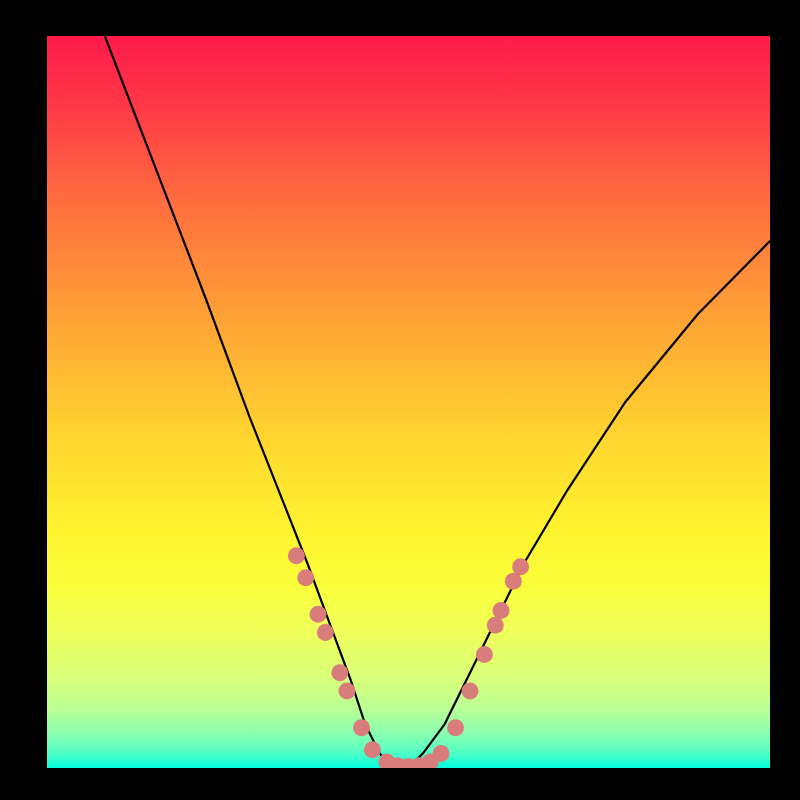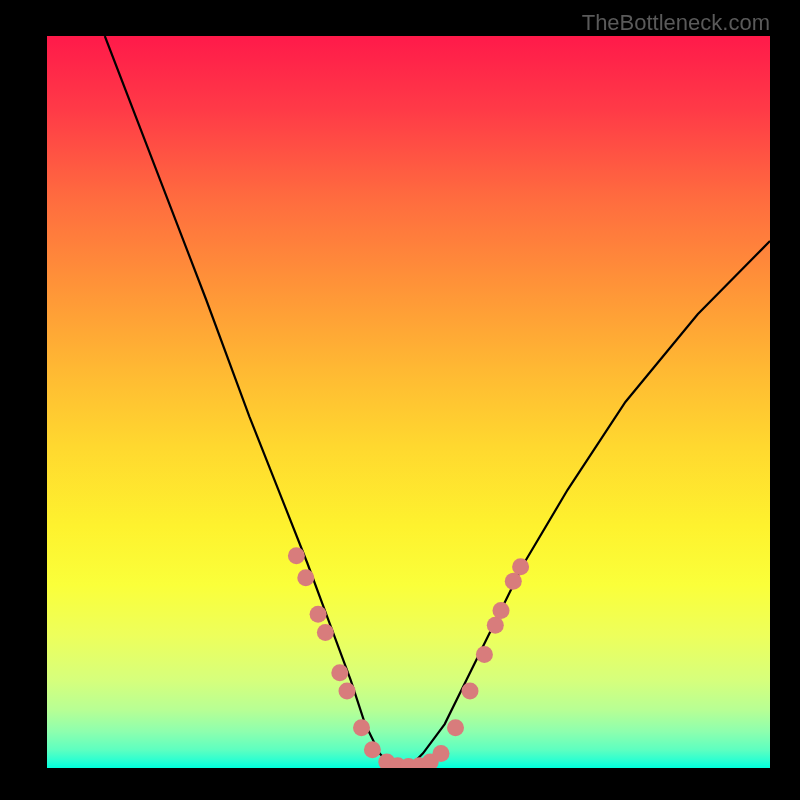--- a/index.html
+++ b/index.html
@@ -55,21 +55,20 @@
     left: 0;
     top: 0;
     width: 723px;
     height: 732px;
   }
 </style>
 </head>
 <body>
 
 <div class="container">
-  <div class="watermark">TheBottleneck.com</div>
   <div class="plot-area">
     <svg class="curve" viewBox="0 0 723 732" preserveAspectRatio="none">
       <g id="curve-group">
           <path d="M57.8 0.0 L108.5 131.8 L159.1 263.5 L202.4 380.6 L231.4 453.8 L260.3 527.0 L282.0 585.6 L303.7 644.2 L318.1 688.1 L332.6 717.4 L347.0 732.0 L361.5 732.0 L376.0 717.4 L397.7 688.1 L419.3 644.2 L448.3 585.6 L477.2 527.0 L520.6 453.8 L578.4 366.0 L650.7 278.2 L723.0 205.0 " fill="none" stroke="#000" stroke-width="2.2"></path>
         </g>
       <g id="marker-group">
           <circle cx="249.4" cy="519.7" r="8.5" fill="#d87c7c"></circle>
           <circle cx="258.8" cy="541.7" r="8.5" fill="#d87c7c"></circle>
           <circle cx="271.1" cy="578.3" r="8.5" fill="#d87c7c"></circle>
           <circle cx="278.4" cy="596.6" r="8.5" fill="#d87c7c"></circle>

